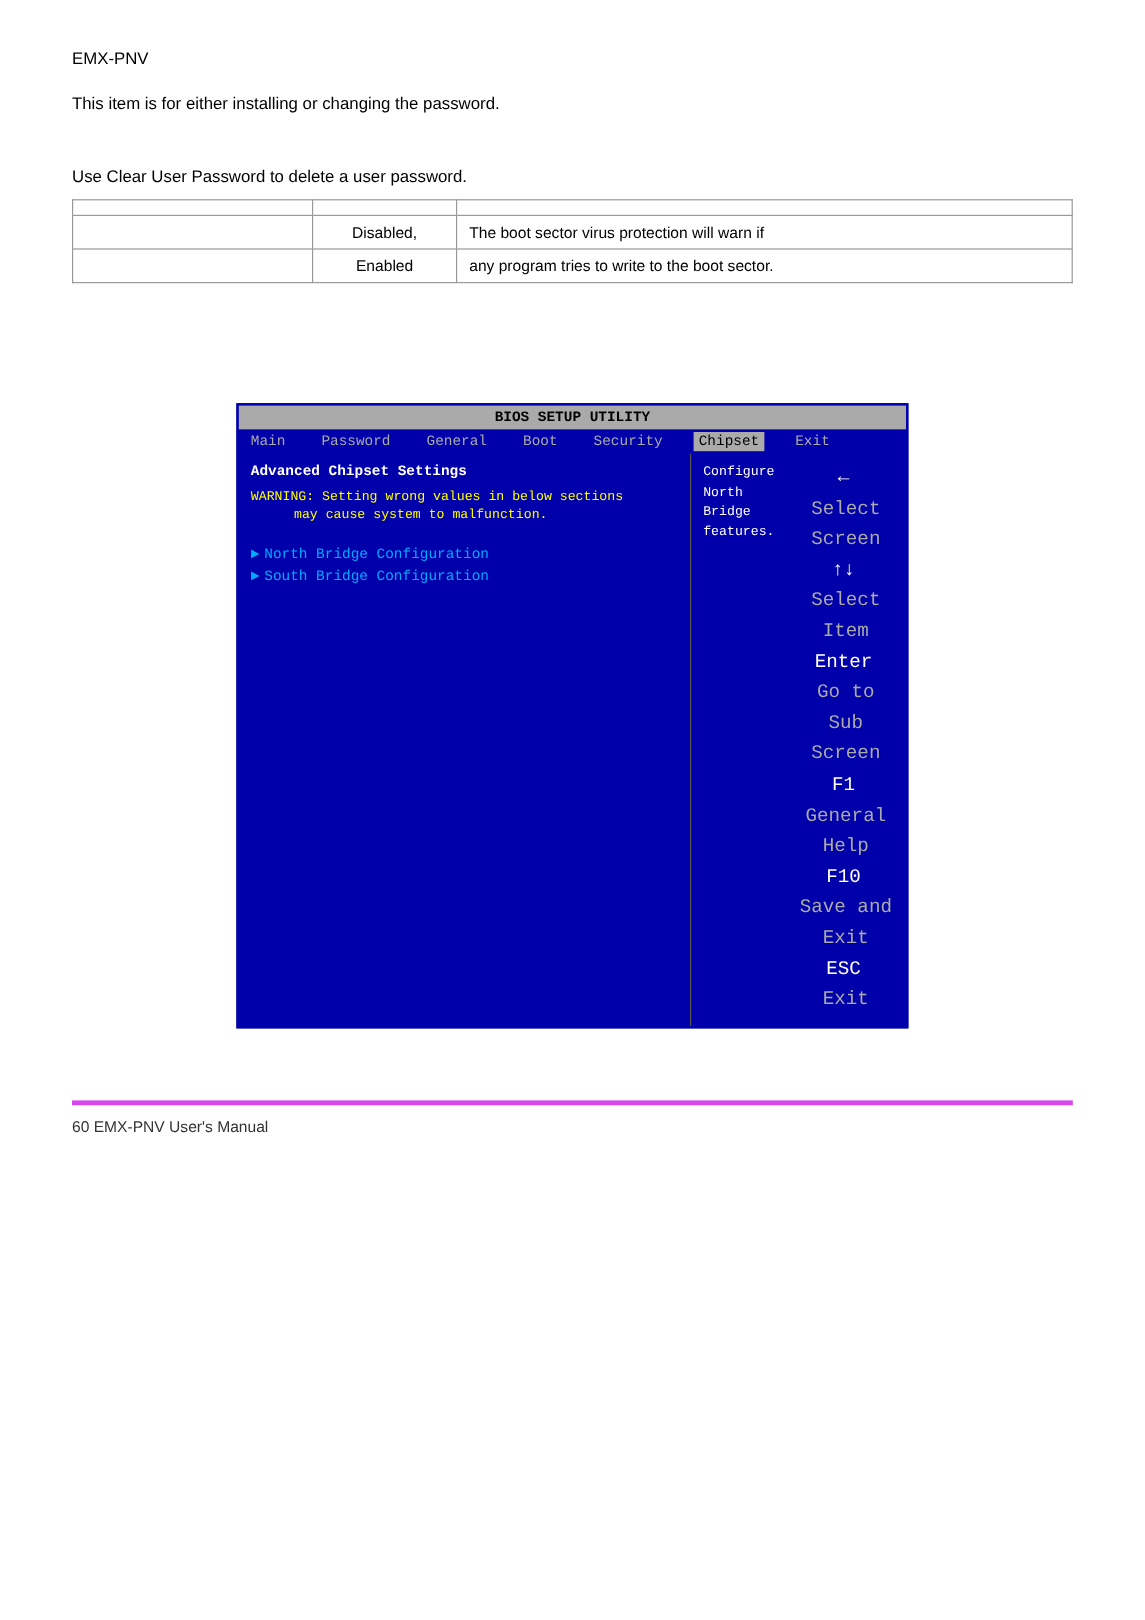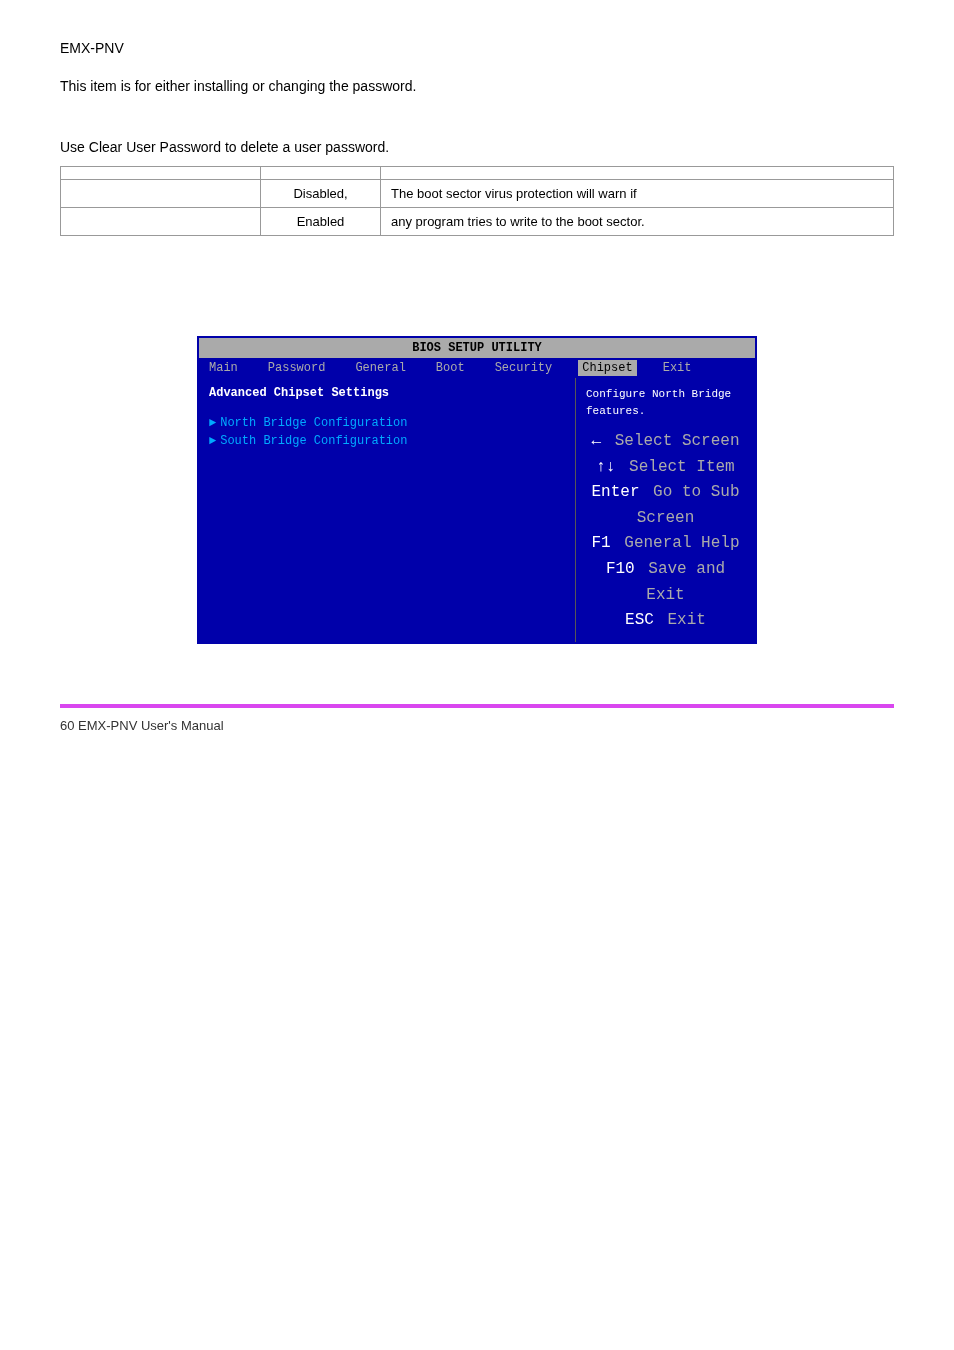--- a/index.html
+++ b/index.html
@@ -161,21 +161,21 @@
       background: #0000aa;
       color: #aaaaaa;
       text-align: center;
       padding: 3px;
       font-size: 11px;
       border-top: 1px solid #555;
     }
 
     .bios-right-container {
       display: flex;
-      flex-direction: column;
+      flex-direction: row;
       height: 100%;
     }
 
     .page-footer {
       margin-top: 60px;
       padding-top: 10px;
       border-top: 4px solid #d946ef;
       font-size: 13px;
       color: #333;
     }
@@ -235,20 +235,24 @@
     <span class="bios-menu-item">Security</span>
     <span class="bios-menu-item active">Chipset</span>
     <span class="bios-menu-item">Exit</span>
   </div>
 
   <div class="bios-body">
 
     <div class="bios-left">
       <div class="bios-section-title">Advanced Chipset Settings</div>
 
+      <div class="bios-warning">
+        <span>WARNING: Setting wrong values in below sections</span><br>
+        <span style="padding-left: 36px;">may cause system to malfunction.</span>
+      </div>
 
       <div style="height: 8px;"></div>
 
       <div class="bios-menu-option">
         <span class="arrow">►</span>
         <span>North Bridge Configuration</span>
       </div>
       <div class="bios-menu-option">
         <span class="arrow">►</span>
         <span>South Bridge Configuration</span>

